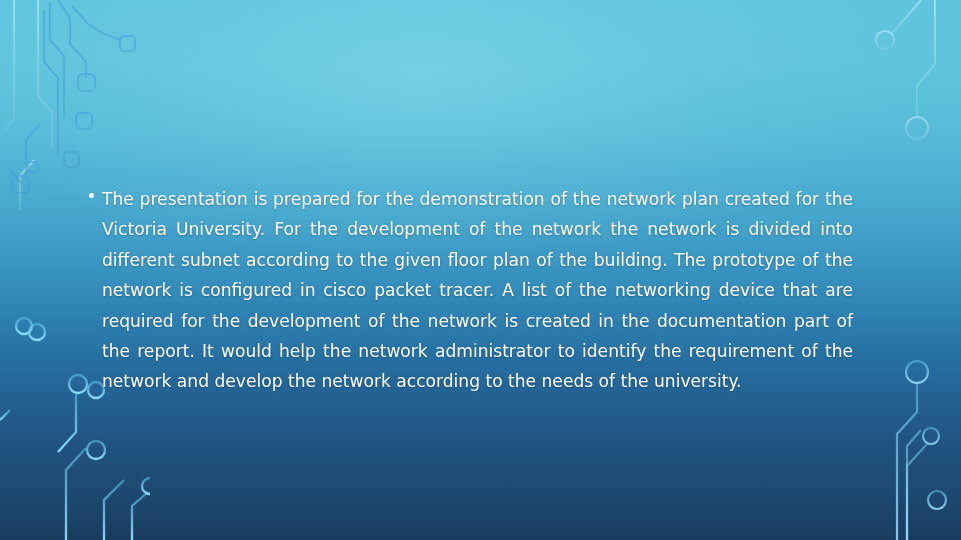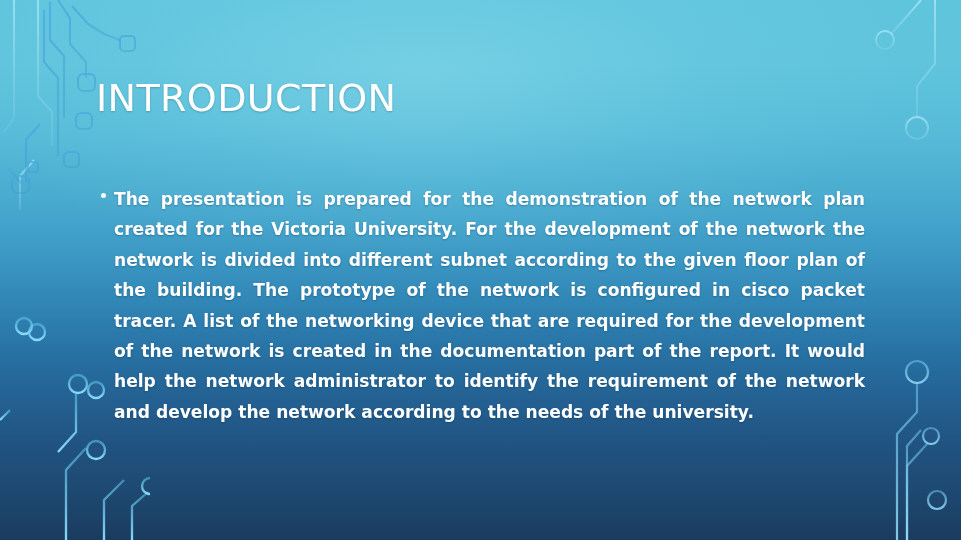--- a/index.html
+++ b/index.html
@@ -56,24 +56,23 @@
     font-size: 38px;
     font-weight: 400;
     letter-spacing: 0.4px;
     color: #ffffff;
     text-shadow: 0 1px 2px rgba(0,40,70,0.25);
     white-space: nowrap;
   }
 
   .body-block {
     position: absolute;
-    left: 100px;
+    left: 88px;
     top: 184px;
     width: 765px;
-    font-weight: bold;
   }
   .bullet-row {
     position: relative;
     padding-left: 14px;
   }
   .bullet-dot {
     position: absolute;
     left: 1px;
     top: 9px;
     width: 5px;
@@ -192,21 +191,20 @@
       <path d="M86 508 L86 540"></path>
       <path d="M30 540 L30 470"></path>
     </g>
     <g fill="none" stroke="url(#rgBot)" stroke-width="2.2">
       <circle cx="66" cy="372" r="11"></circle>
       <circle cx="80" cy="436" r="8"></circle>
       <circle cx="86" cy="500" r="9"></circle>
     </g>
   </svg>
 
-  <div class="title">INTRODUCTION</div>
 
   <div class="body-block">
     <div class="bullet-row">
       <span class="bullet-dot"></span>
       <span class="body-text">The presentation is prepared for the demonstration of the network plan created for the Victoria University. For the development of the network the network is divided into different subnet according to the given floor plan of the building. The prototype of the network is configured in cisco packet tracer. A list of the networking device that are required for the development of the network is created in the documentation part of the report. It would help the network administrator to identify the requirement of the network and develop the network according to the needs of the university.</span>
     </div>
   </div>
 
 </div>
 

